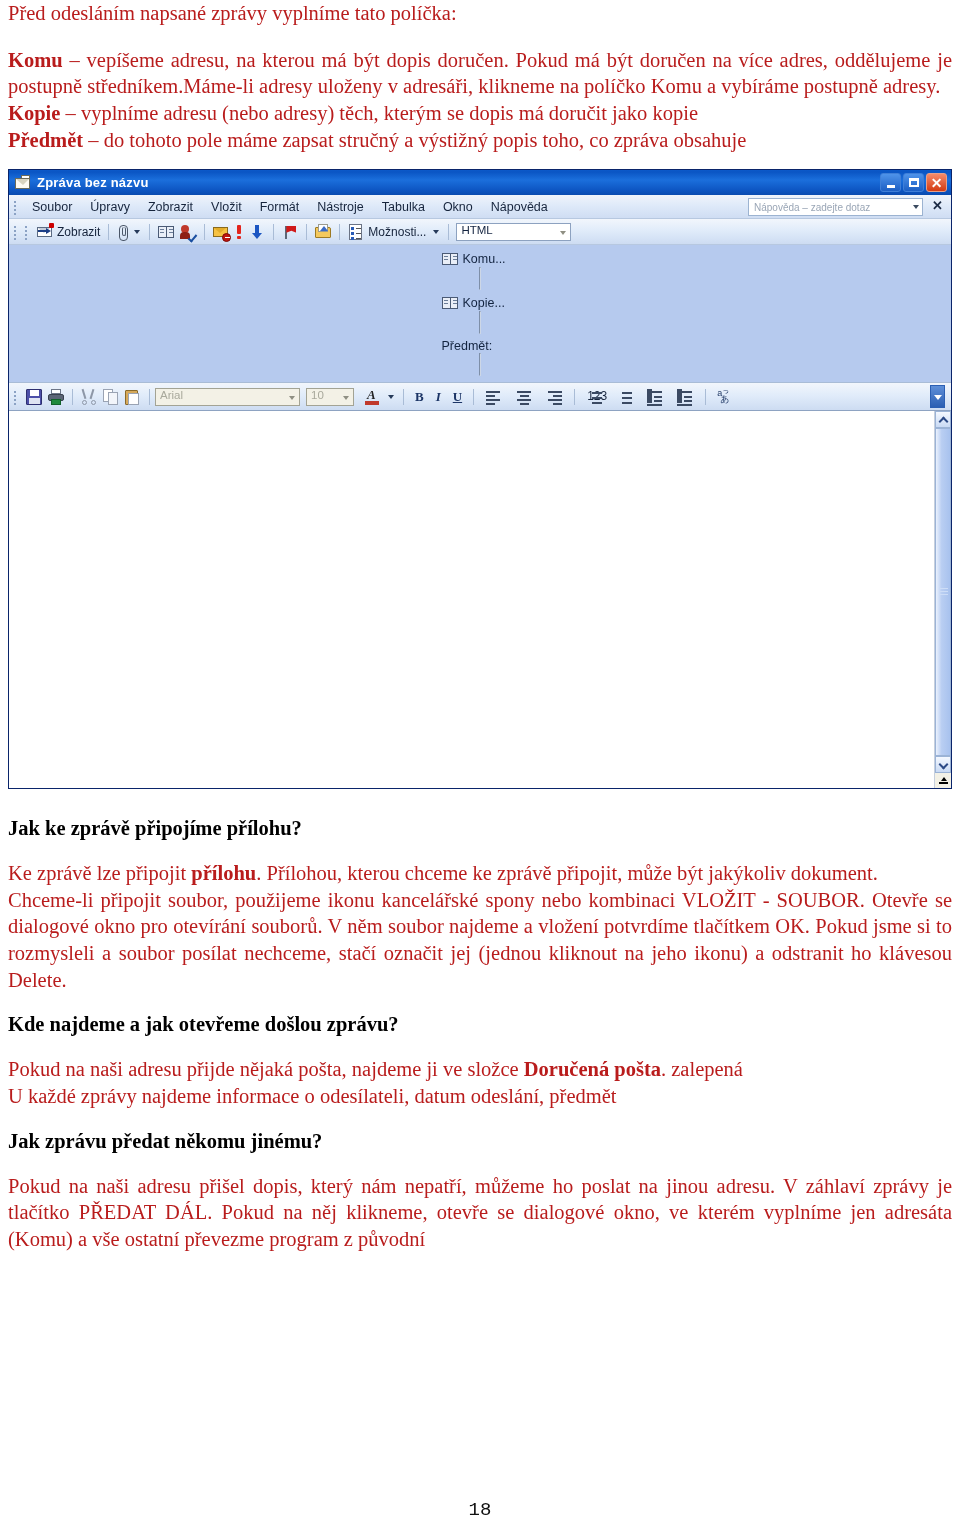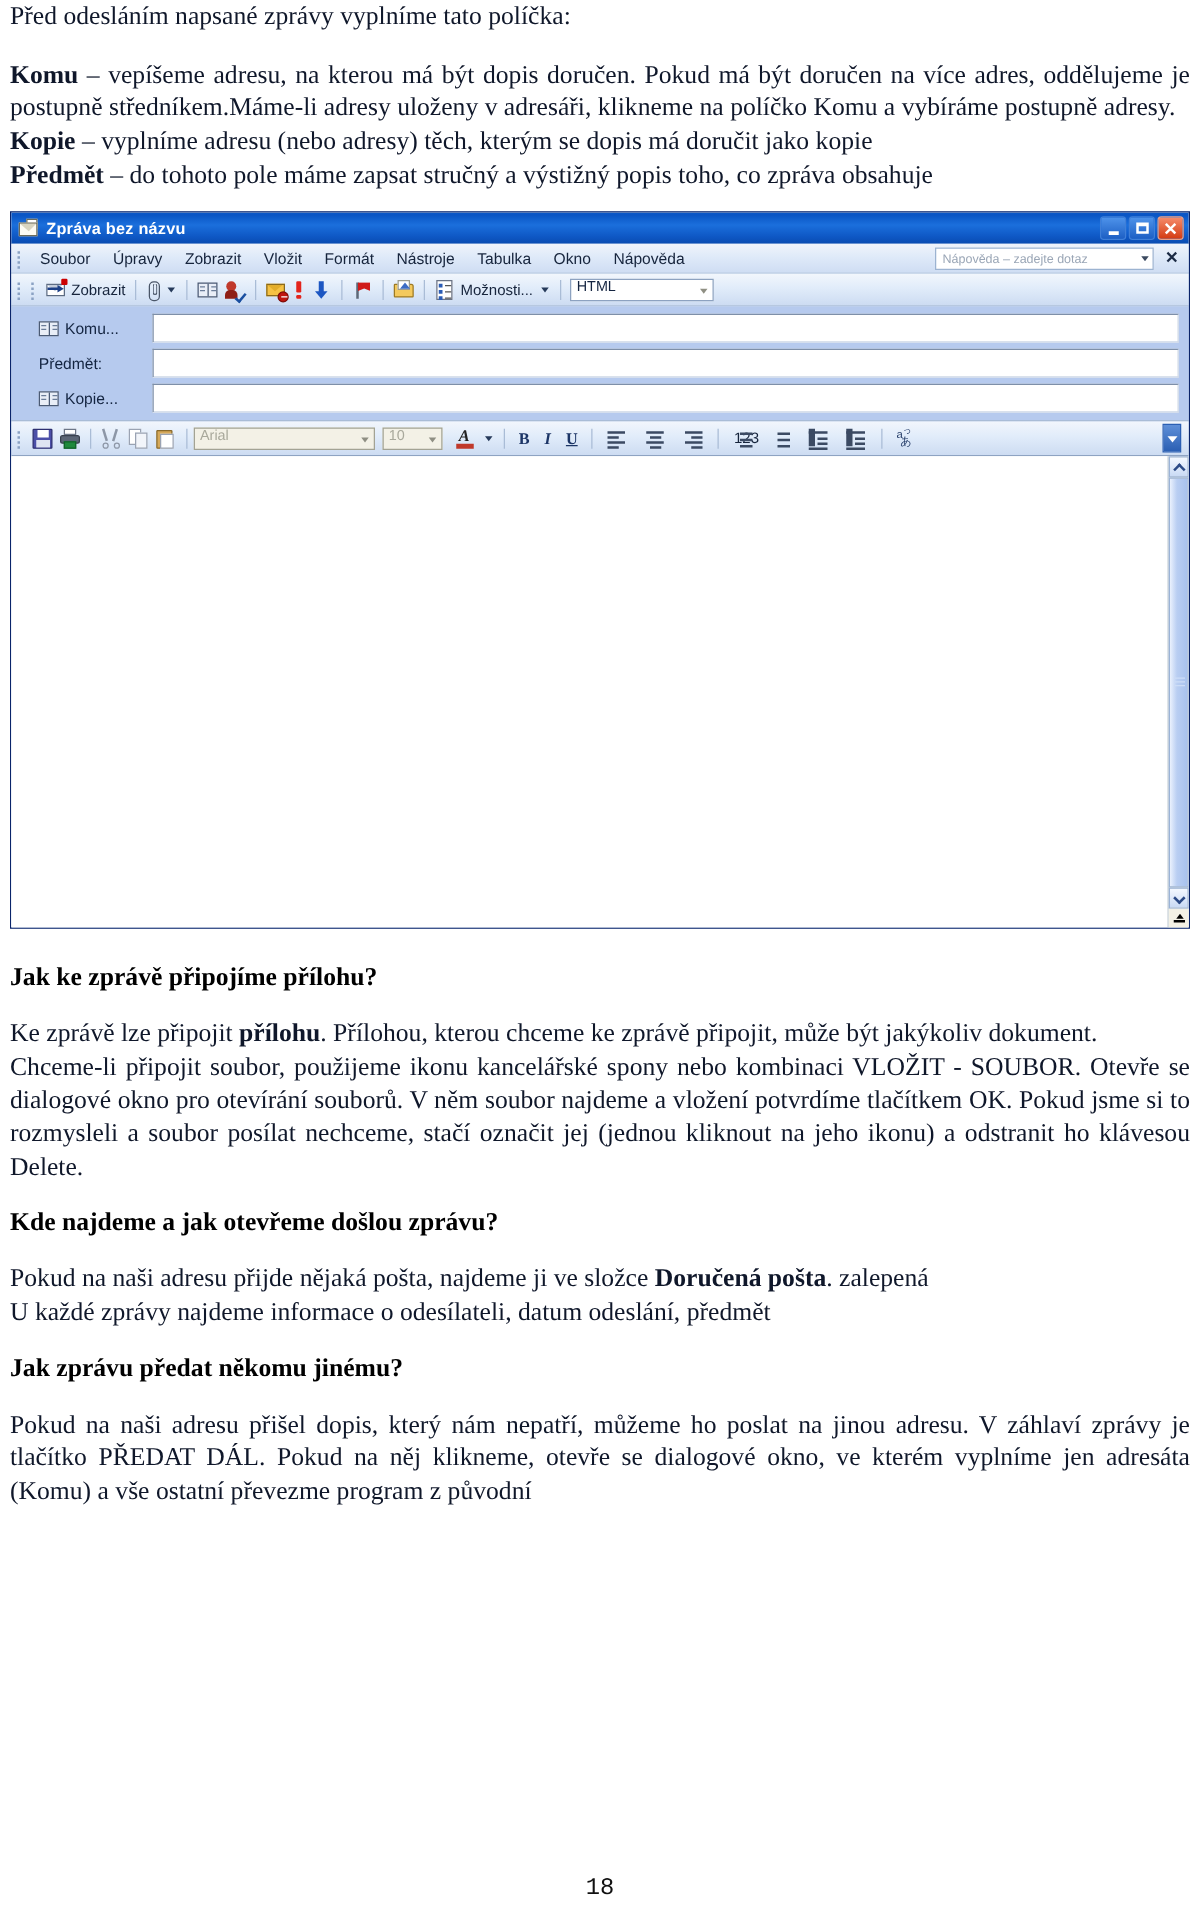--- a/index.html
+++ b/index.html
@@ -7,21 +7,21 @@
   body {
     width:960px; height:1535px;
     background:#ffffff;
     font-family:"Liberation Serif", serif;
     color:#000;
     overflow:hidden;
   }
   .page { position:relative; width:960px; height:1535px; padding:0 8px; }
 
   
-  .doc-text { font-family:"Liberation Serif", serif; font-size:20.5px; line-height:1.30; color:#0f172a; }
+  .doc-text { font-family:"Liberation Serif", serif; font-size:20.5px; line-height:1.30; color:#b91c1c; }
   .p { margin:0 0 0 0; }
   .b { font-weight:bold; }
   .just { text-align:justify; text-align-last:left; }
   .gap-md { height:20px; }
   .gap-lg { height:28px; }
   .h-q { font-family:"Liberation Serif", serif; font-weight:bold; font-size:20.5px; }
 
   
   .owin {
     position:relative;
@@ -157,21 +157,21 @@
   .ic-paste .cb{position:absolute;left:0;top:1px;width:13px;height:15px;background:#d6a95a;border:1px solid #8a6a2a;border-radius:1px;}
   .ic-paste .sh{position:absolute;left:3px;top:4px;width:11px;height:12px;background:#fff;border:1px solid #9aa3b3;}
 
   .ic-fontcolor .A{position:absolute;left:2px;top:-1px;font-size:13px;font-weight:bold;color:#222;font-family:"Liberation Serif",serif;line-height:1;}
   .ic-fontcolor .bar{position:absolute;left:0px;bottom:0px;width:14px;height:4px;background:#c0392b;}
 
   .ic-al div{position:absolute;left:0;height:1.8px;background:#3b4a63;}
 
   
   .fields { background:#b6caee; padding:6px 8px 6px 8px; }
-  .frow { display:flex; align-items:center; margin-bottom:5px; }
+  .frow { display:flex; align-items:center; margin-bottom:5px;flex-direction:column; }
   .frow:last-child { margin-bottom:0; }
   .flab { width:105px; display:flex; align-items:center; font-size:12.5px; color:#132440; flex:0 0 auto; padding-left:14px;}
   .flab .ic { margin-right:5px; }
   .finput { flex:1 1 auto; height:23px; background:#fff; border:1px solid #7e8fa8;
      border-right-color:#cdd7e6; border-bottom-color:#cdd7e6; }
 
   
   .fmtbar {
     height:28px; display:flex; align-items:center; padding-left:3px; position:relative;
     background:linear-gradient(to bottom,#f2f6fc 0%,#e1ecfa 45%,#cddcf2 100%);
@@ -352,31 +352,31 @@
           <span class="ic ic-book">
               <i class="bk"></i>
               <i class="l1"></i>
             </span>
           <span>Komu...</span>
         </div>
         <div class="finput"></div>
       </div>
       <div class="frow">
         <div class="flab">
-          <span>Předmět:</span>
-        </div>
-        <div class="finput"></div>
-      </div>
-      <div class="frow">
-        <div class="flab">
           <span class="ic ic-book">
               <i class="bk"></i>
               <i class="l1"></i>
             </span>
           <span>Kopie...</span>
+        </div>
+        <div class="finput"></div>
+      </div>
+      <div class="frow">
+        <div class="flab">
+          <span>Předmět:</span>
         </div>
         <div class="finput"></div>
       </div>
     </div>
 
     <div class="fmtbar">
       <div class="grip"></div>
       <div class="tb-btn">
           <span class="ic ic-save">
             <i class="d"></i>

